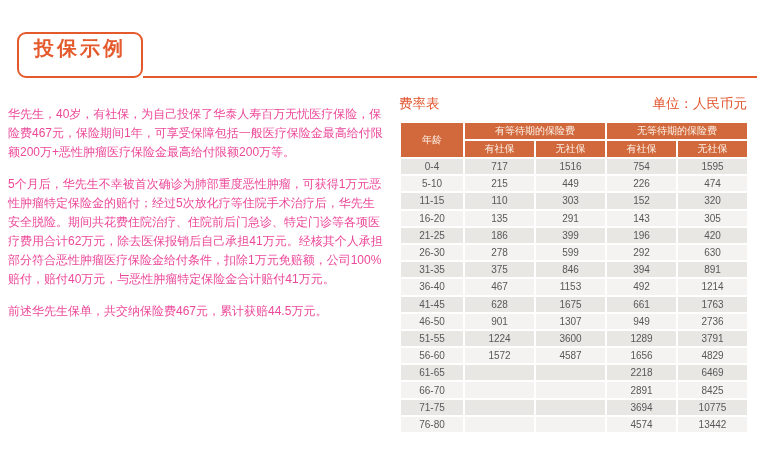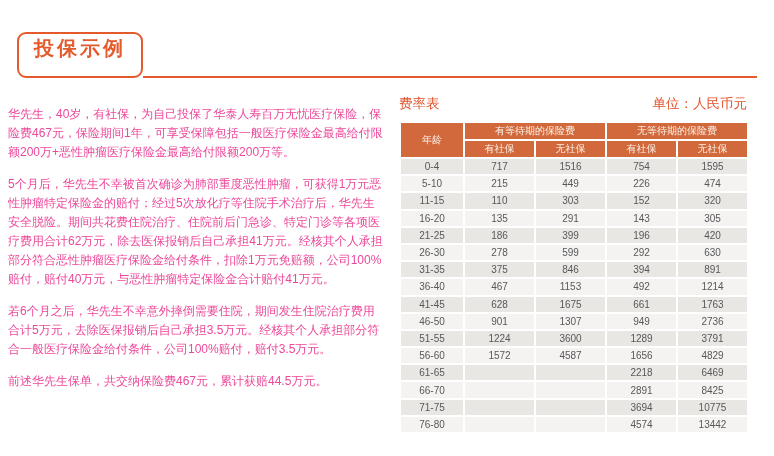--- a/index.html
+++ b/index.html
@@ -100,21 +100,20 @@
       <span>投保示例</span>
     </div>
     <div class="title-line"></div>
   </div>
 
   <div class="content">
 
     <div class="article">
       <p>华先生，40岁，有社保，为自己投保了华泰人寿百万无忧医疗保险，保险费467元，保险期间1年，可享受保障包括一般医疗保险金最高给付限额200万+恶性肿瘤医疗保险金最高给付限额200万等。</p>
       <p>5个月后，华先生不幸被首次确诊为肺部重度恶性肿瘤，可获得1万元恶性肿瘤特定保险金的赔付；经过5次放化疗等住院手术治疗后，华先生安全脱险。期间共花费住院治疗、住院前后门急诊、特定门诊等各项医疗费用合计62万元，除去医保报销后自己承担41万元。经核其个人承担部分符合恶性肿瘤医疗保险金给付条件，扣除1万元免赔额，公司100%赔付，赔付40万元，与恶性肿瘤特定保险金合计赔付41万元。</p>
-      <p>若6个月之后，华先生不幸意外摔倒需要住院，期间发生住院治疗费用合计5万元，去除医保报销后自己承担3.5万元。经核其个人承担部分符合一般医疗保险金给付条件，公司100%赔付，赔付3.5万元。</p>
       <p>前述华先生保单，共交纳保险费467元，累计获赔44.5万元。</p>
     </div>
 
     <div class="rate-panel">
       <div class="rate-caption-row">
         <span>费率表</span>
         <span>单位：人民币元</span>
       </div>
 
       <table class="rate-table">

